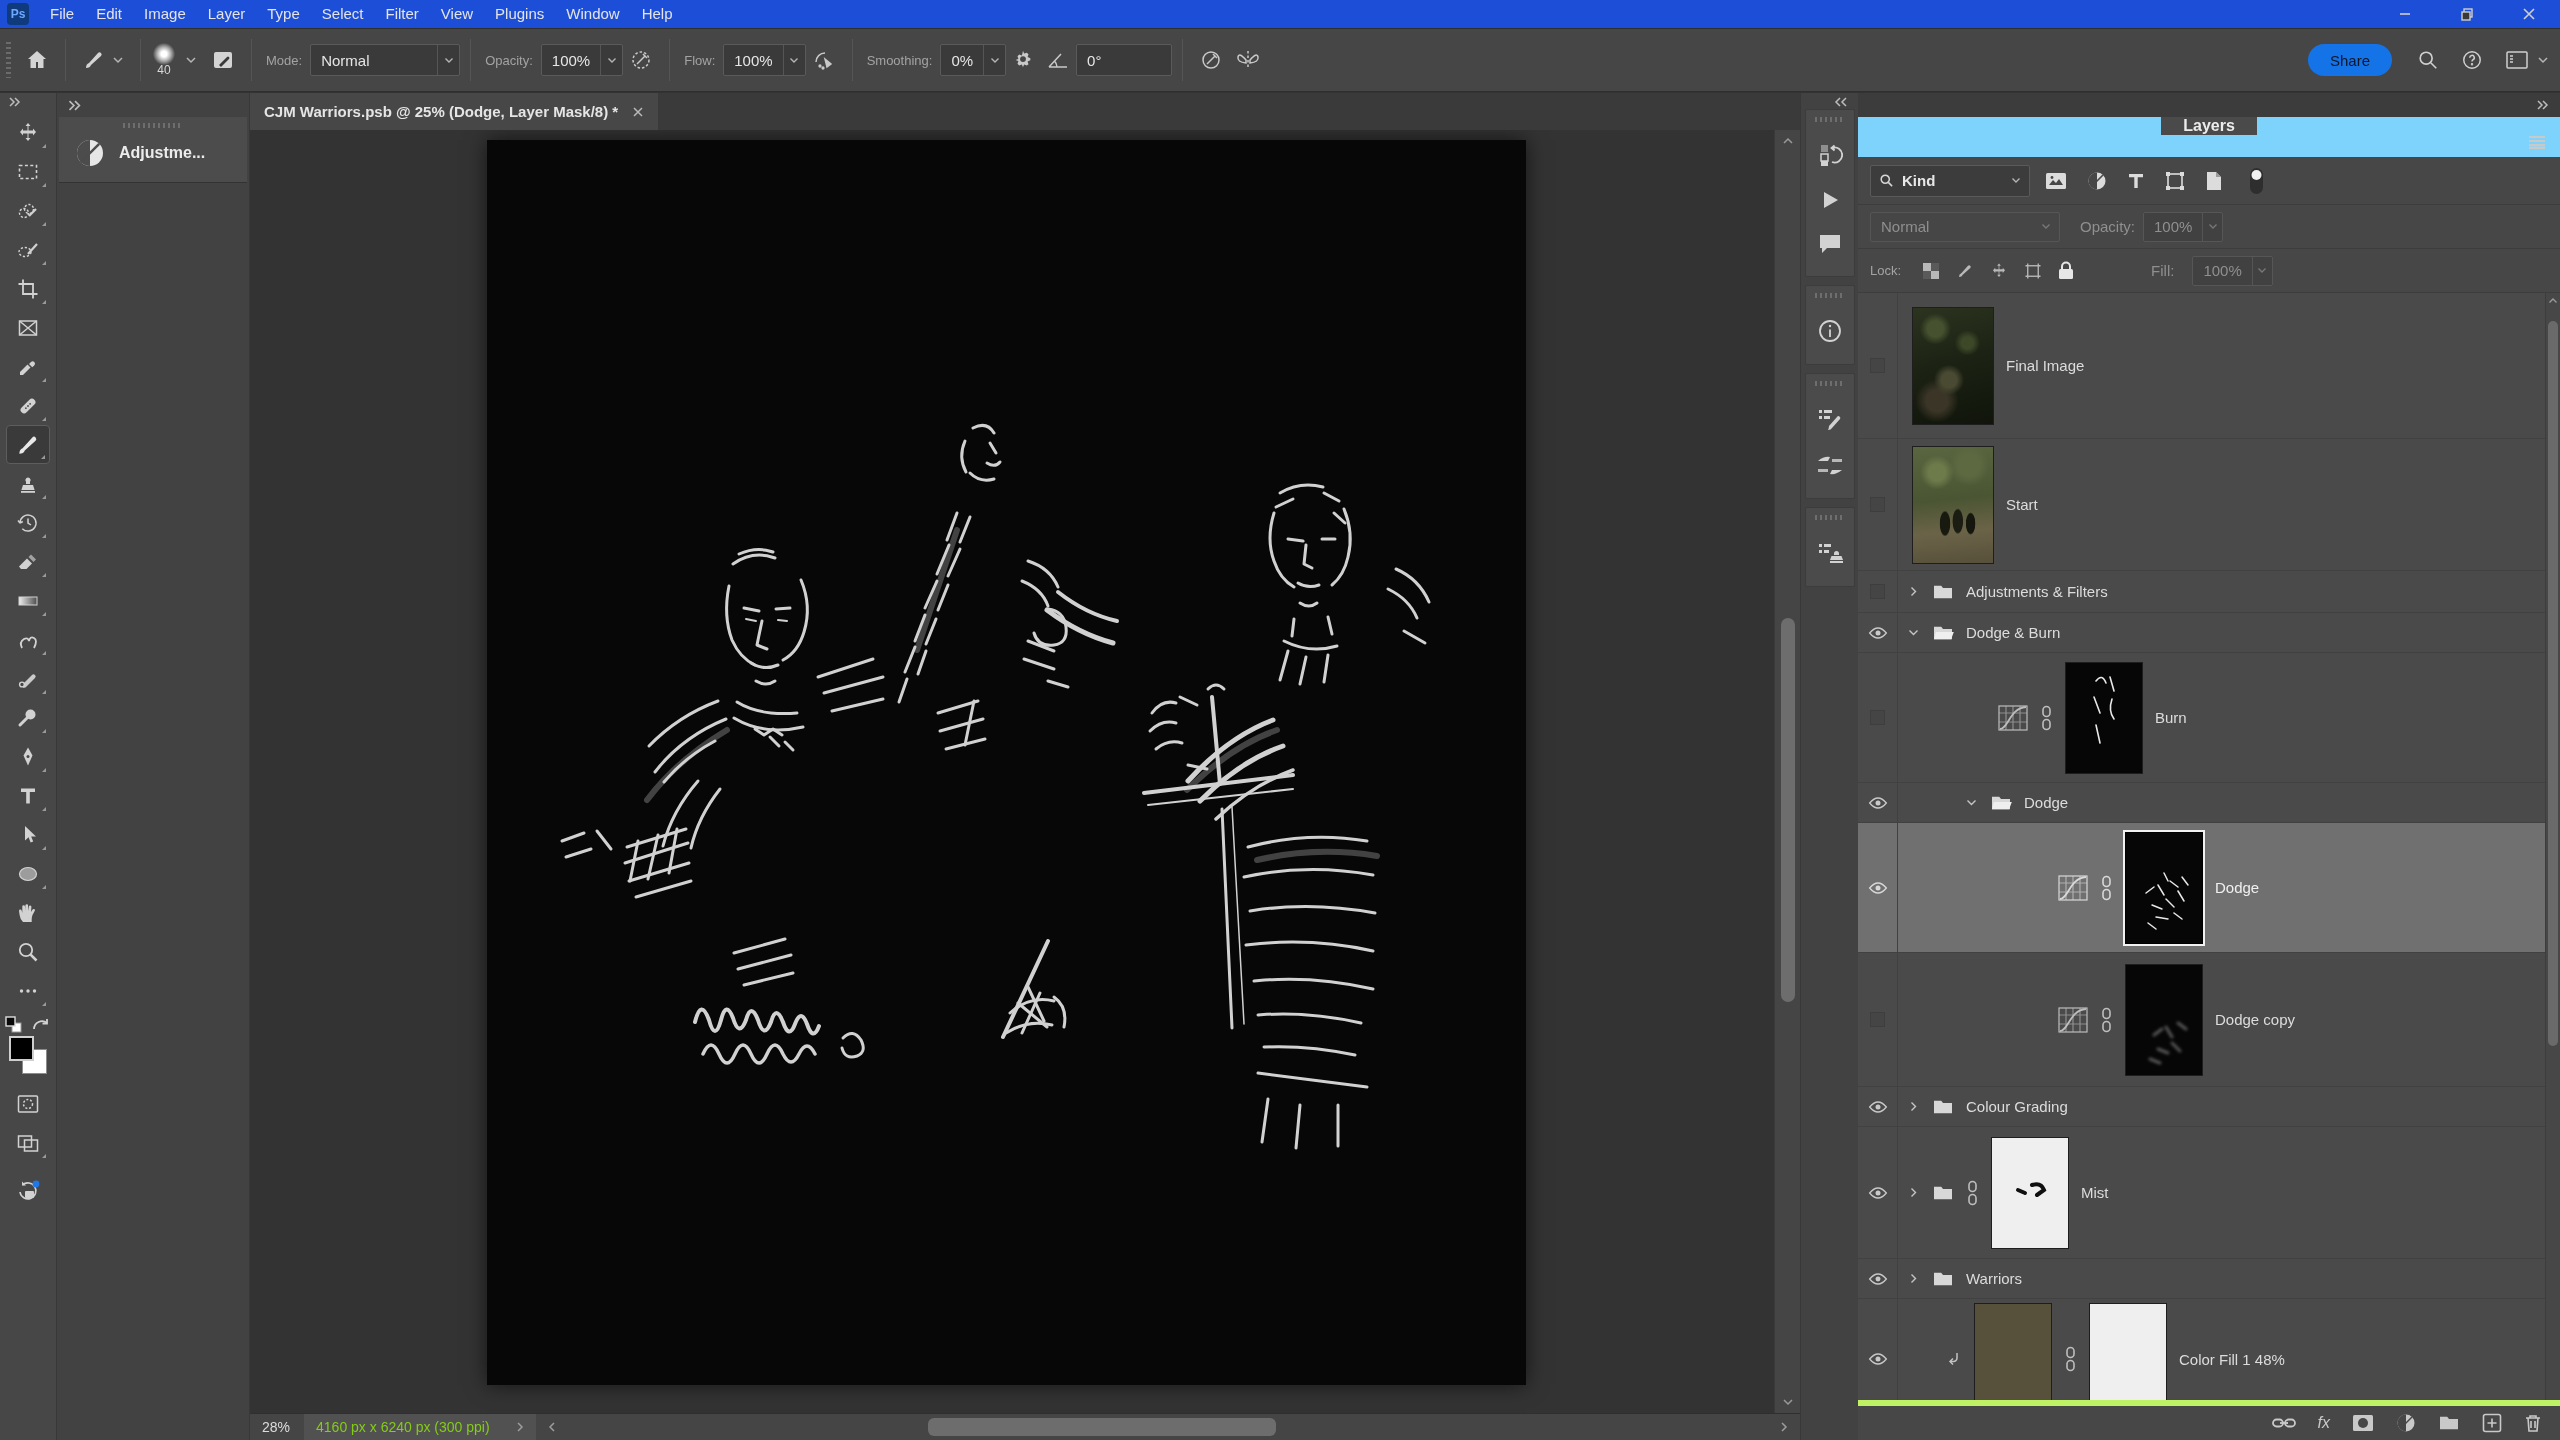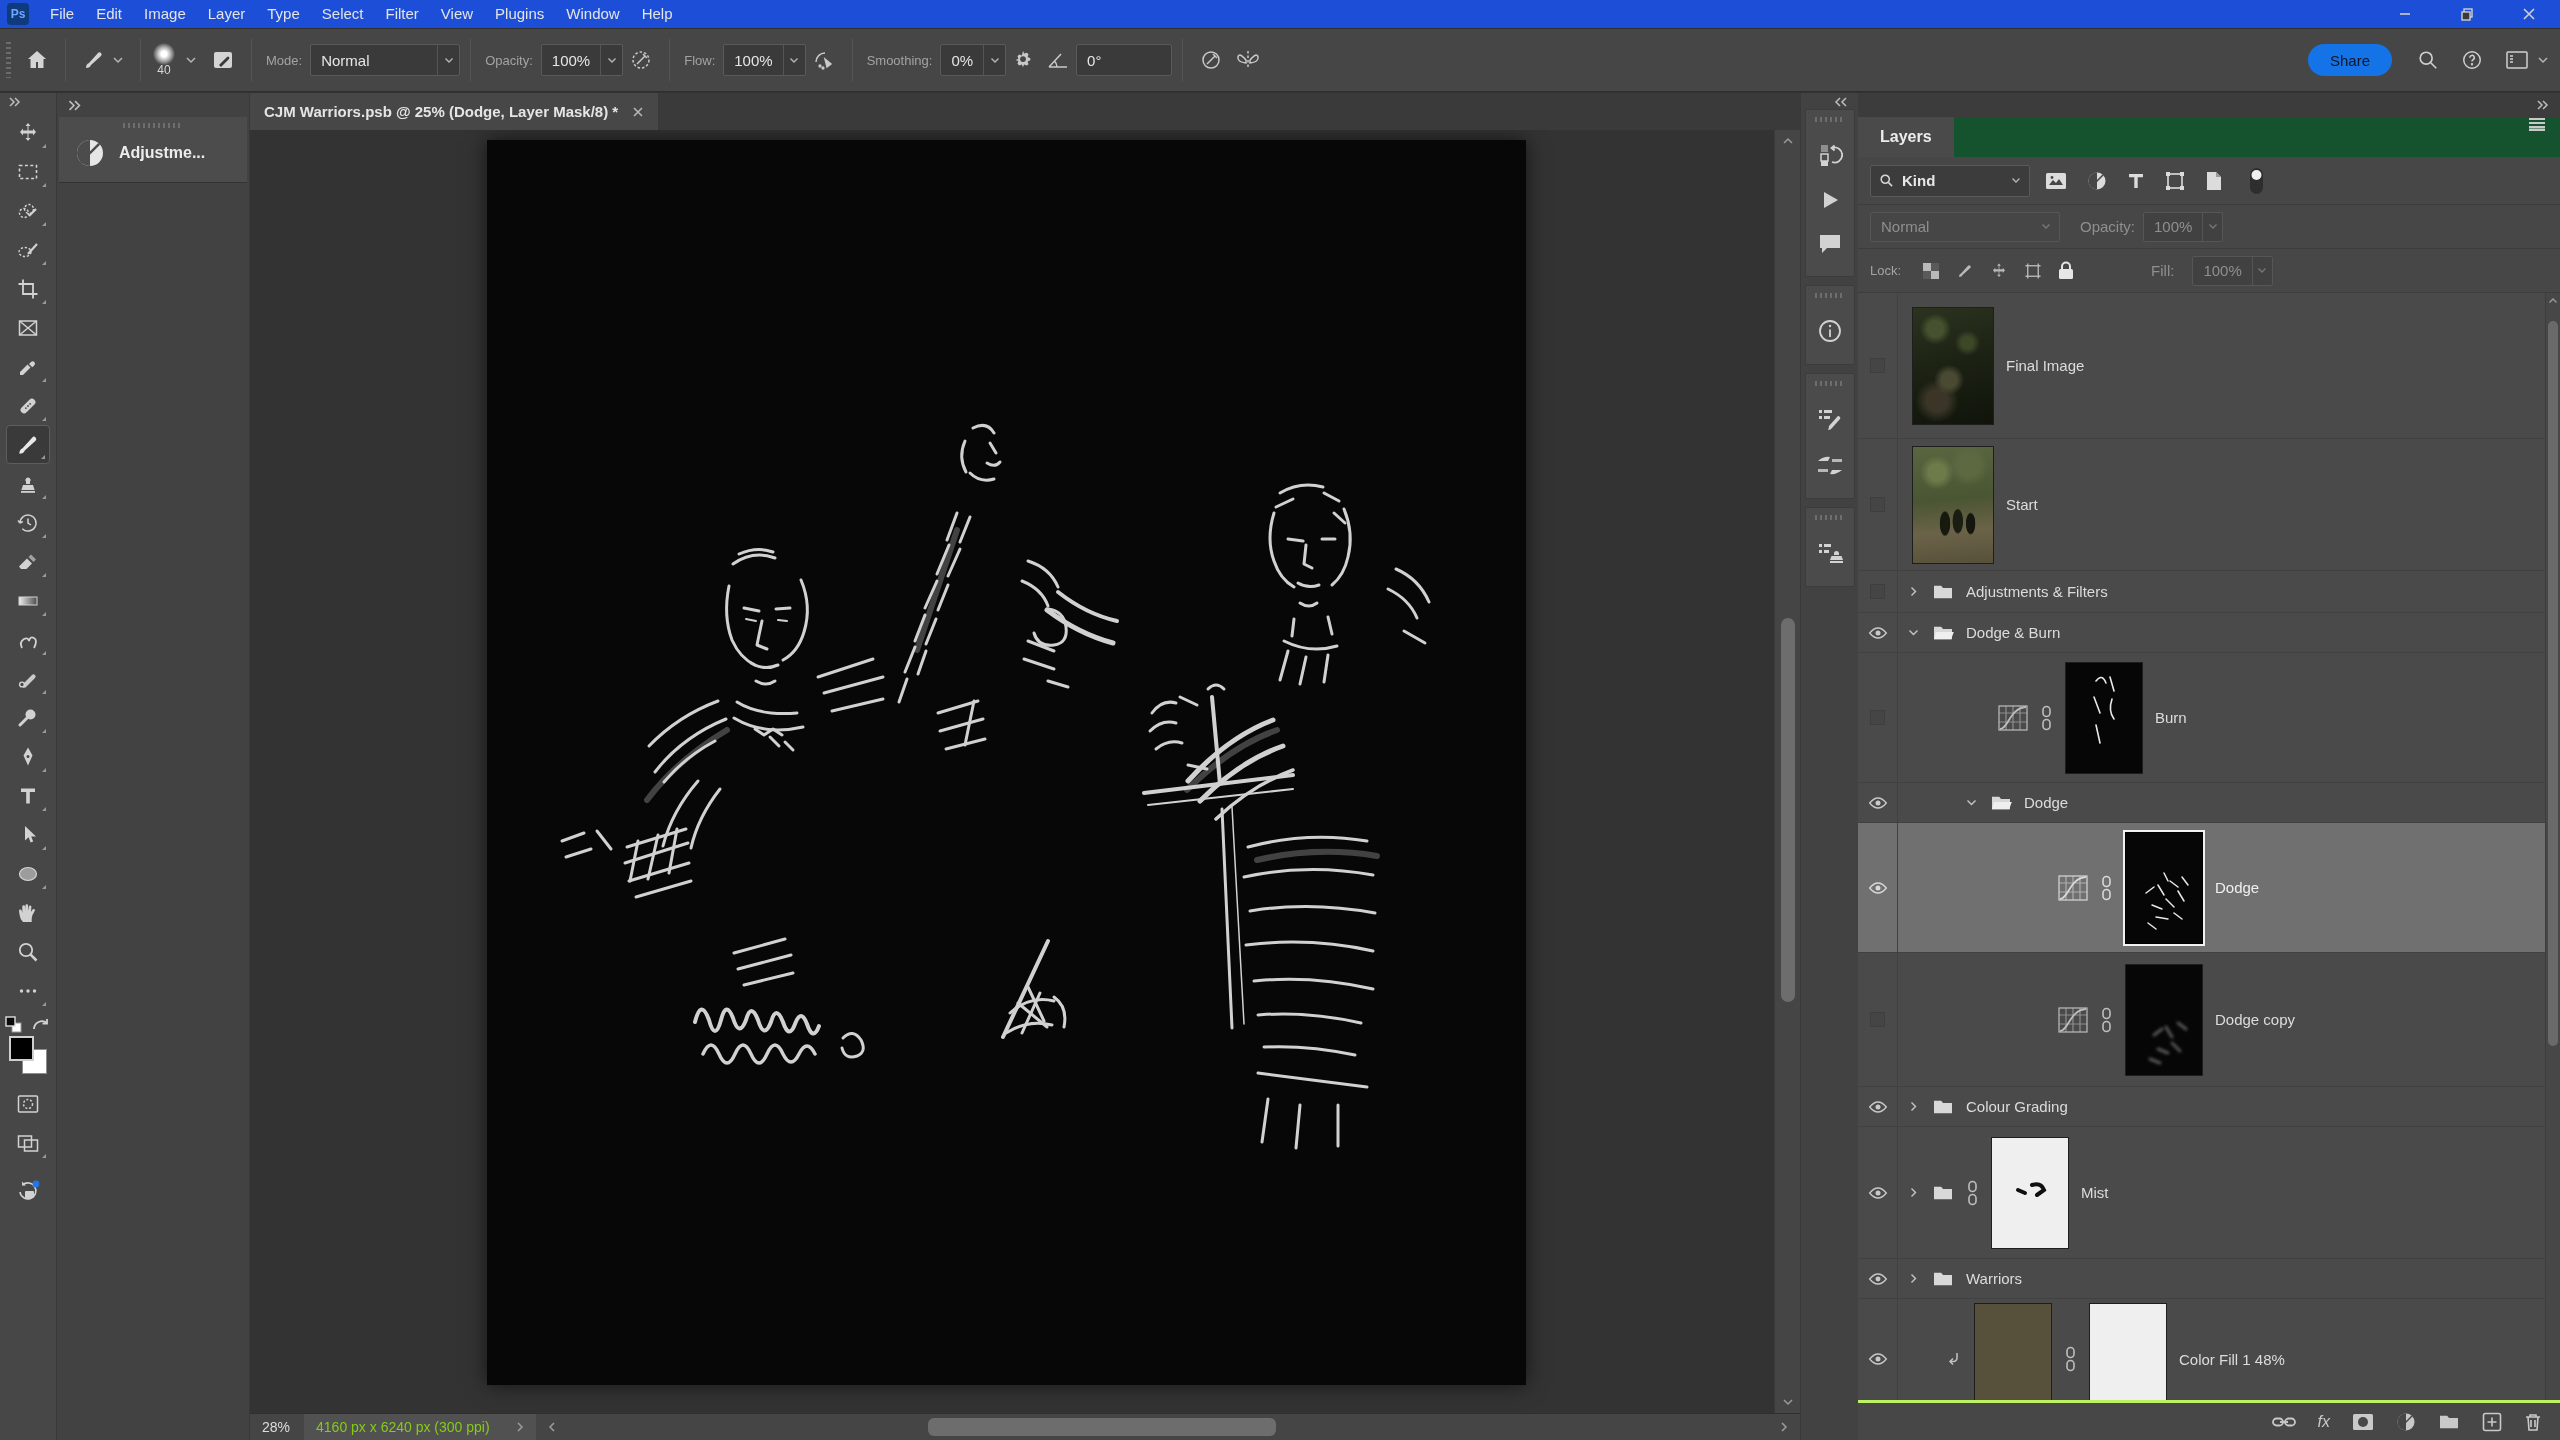--- a/index.html
+++ b/index.html
@@ -80,21 +80,21 @@
   .panelstrip { width:58px; background:#424242; border-left:1px solid #383838; display:flex; flex-direction:column; align-items:center; }
   .strip-top { align-self:flex-end; padding:4px 10px 2px 0; color:#bdbdbd; }
   .strip-group { width:50px; background:#4b4b4b; border:1px solid #3c3c3c; border-radius:2px; margin-bottom:8px;
                  display:flex; flex-direction:column; align-items:center; padding:5px 0 10px; }
   .strip-group .grip-h { width:30px; margin:2px auto 10px; }
   .strip-ic { color:#d2d2d2; padding:10px 0; }
 
   
   .layerspanel { width:702px; background:#4a4a4a; display:flex; flex-direction:column; }
   .lp-topbar { height:24px; background:#3c3c3c; display:flex; justify-content:flex-end; align-items:center; padding-right:10px; color:#bdbdbd; }
-  .lp-tabrow { height:40px; background:#14532d; display:flex; align-items:flex-start; }
+  .lp-tabrow { height:40px; background:#7dd3fc; display:flex; align-items:center;flex-direction:column; }
   .lp-tab { height:40px; background:#4a4a4a; padding:0 22px; display:flex; align-items:center;
             font-size:16px; font-weight:bold; color:#ececec; }
   .lp-menu { margin-left:auto; padding:0 14px 10px 0; color:#c9c9c9; }
   .lp-row { display:flex; align-items:center; padding:0 12px; background:#474747; border-bottom:1px solid #3d3d3d; }
   .filter-row { height:48px; gap:10px; }
   .kind-dd { display:flex; align-items:center; gap:8px; background:#3c3c3c; border:1px solid #5a5a5a; border-radius:2px;
              height:32px; padding:0 8px; width:160px; }
   .kind-dd .val { font-size:15px; font-weight:bold; color:#e8e8e8; flex:1; }
   .f-ic { color:#dcdcdc; padding:0 5px; }
   .blend-row { height:44px; }
@@ -135,21 +135,21 @@
   .maskthumb { width:78px; height:112px; background:#060606; }
   .maskthumb.selmask { outline:2px solid #f2f2f2; border-color:#000; }
   .whitemask { width:78px; height:112px; background:#efefef; }
   .cf-swatch { width:78px; height:112px; background:#57503a; }
   .adj-ic, .chain-ic, .fold-ic, .clip-ic { color:#c3c3c3; flex:none; }
 
   .lp-vscroll { position:absolute; right:0; top:0; bottom:0; width:15px; background:#474747; border-left:1px solid #3d3d3d; }
   .lp-vscroll .arr { color:#9a9a9a; display:flex; justify-content:center; padding-top:4px; }
   .lp-vthumb { position:absolute; top:28px; bottom:32%; left:2px; width:10px; background:#6a6a6a; border-radius:5px; }
 
-  .lp-footer { height:40px; background:#474747; border-top:3px solid #bef264; display:flex; align-items:center;
+  .lp-footer { height:40px; background:#474747; border-top:6px solid #bef264; display:flex; align-items:center;
                justify-content:flex-end; gap:22px; padding-right:18px; }
   .ft-ic { color:#c9c9c9; display:flex; align-items:center; }
   .fx-label { font-size:16px; font-style:italic; color:#c9c9c9; }
 </style>
 </head>
 <body>
 
 <div class="titlebar">
   <div class="ps-logo">Ps</div>
   <nav class="menus">

